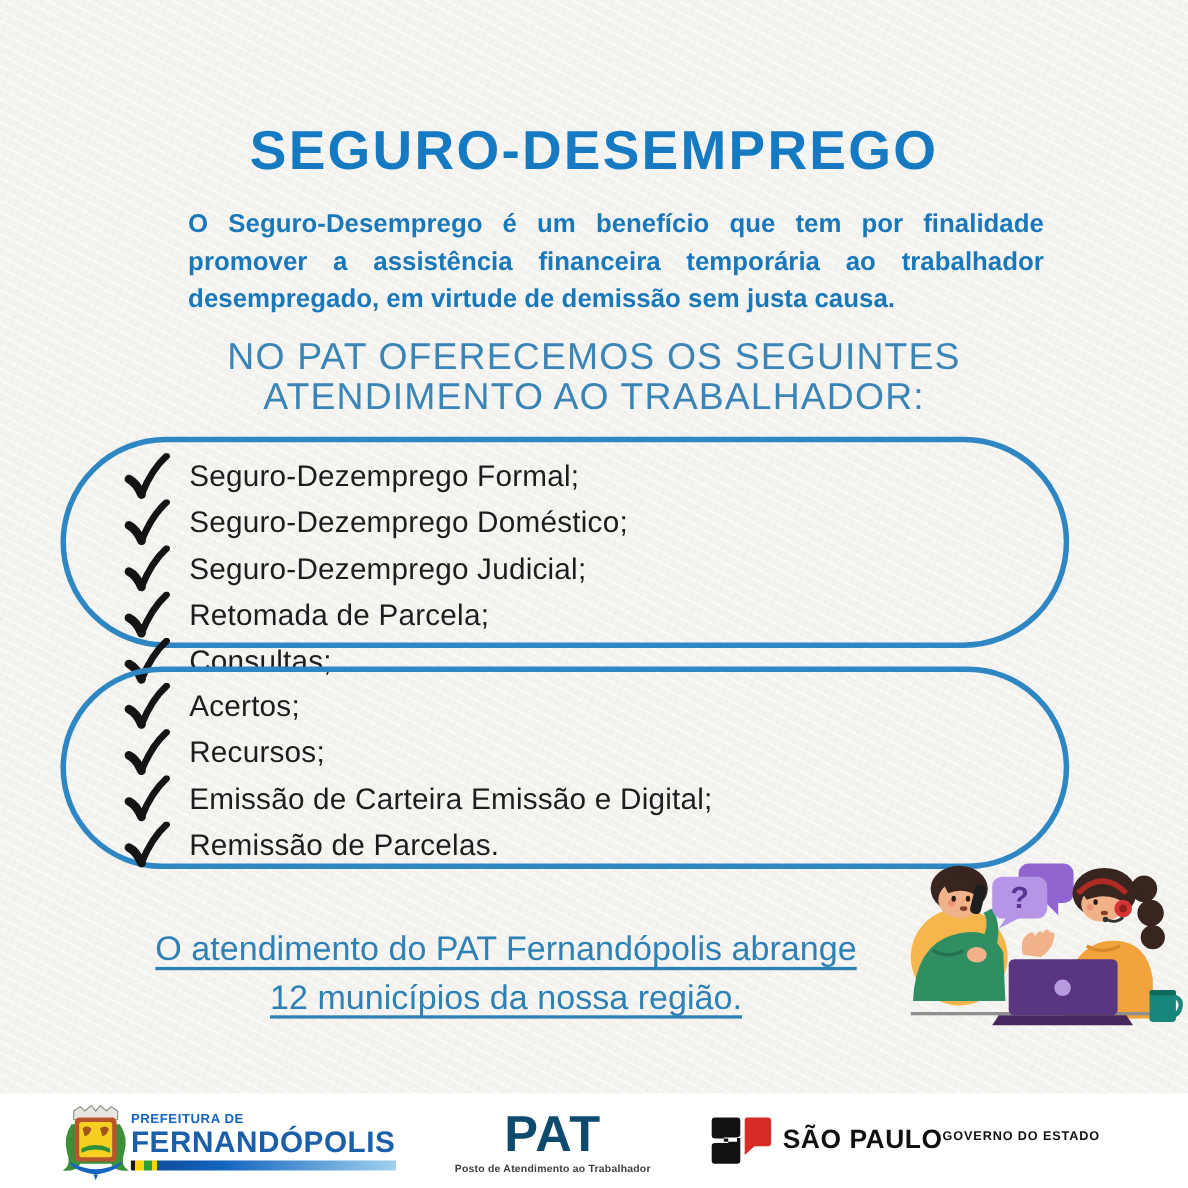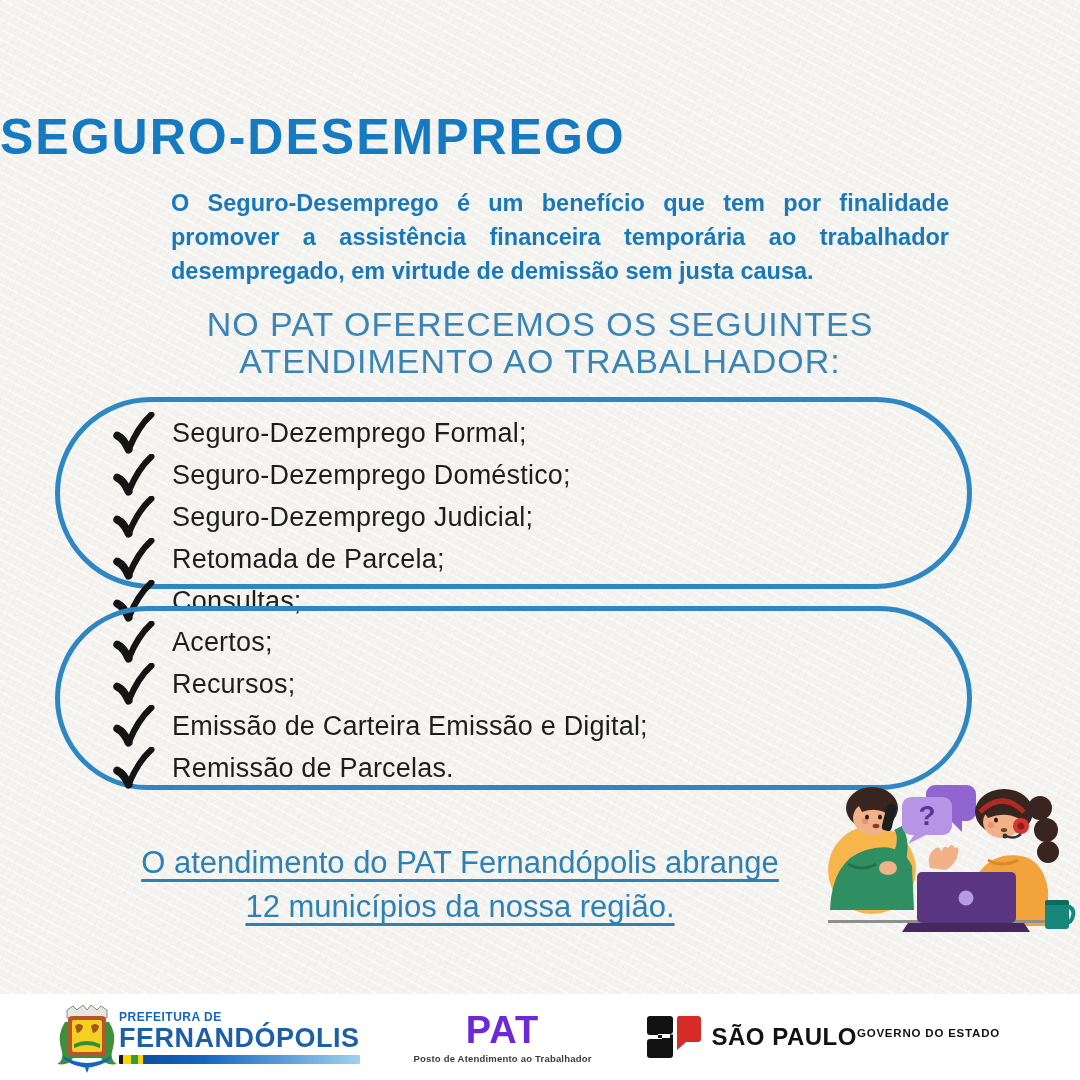--- a/index.html
+++ b/index.html
@@ -7,21 +7,21 @@
   .stage{
     position:relative;width:1080px;height:1080px;overflow:hidden;
     background-color:#f4f3f0;
     background-image:
       repeating-linear-gradient(115deg, rgba(120,120,115,0.035) 0 1px, transparent 1px 7px),
       repeating-linear-gradient(28deg, rgba(255,255,255,0.5) 0 2px, transparent 2px 9px),
       repeating-linear-gradient(160deg, rgba(160,158,150,0.03) 0 1px, transparent 1px 11px);
   }
   .title{
     position:absolute;top:108px;left:0;width:100%;
-    text-align:left;font-size:50px;font-weight:800;letter-spacing:2px;
+    text-align:center;font-size:50px;font-weight:800;letter-spacing:2px;
     color:#157ac2;margin:0;
   }
   .intro{
     position:absolute;top:186px;left:171px;width:778px;
     font-size:23.5px;font-weight:700;line-height:34px;
     color:#1878ba;text-align:justify;margin:0;
   }
   .subheading{
     position:absolute;top:306px;left:0;width:100%;
     text-align:center;color:#3a85b5;font-size:34px;font-weight:400;
@@ -56,21 +56,21 @@
   }
   .logo-pref{display:flex;align-items:center;gap:0;}
   .pref-text{display:flex;flex-direction:column;line-height:1;}
   .pref-small{font-size:12px;font-weight:700;color:#1565c0;letter-spacing:0.5px;}
   .pref-big{font-size:27px;font-weight:800;color:#1c5fa9;letter-spacing:0.5px;margin-top:2px;}
   .pref-bar{
     height:9px;width:100%;margin-top:3px;border-radius:1px;
     background:linear-gradient(90deg,#1a1a1a 0 4px,#ffd400 4px 12px,#2e9e3a 12px 19px,#ffd400 19px 24px,#0f4f9e 24px,#1565c0 35%,#9fd2ee 100%);
   }
   .logo-pat{display:flex;flex-direction:column;align-items:center;line-height:1;}
-  .pat-big{font-size:38px;font-weight:800;color:#6d28d9;letter-spacing:1px;}
+  .pat-big{font-size:46px;font-weight:800;color:#0c4a6e;letter-spacing:1px;}
   .pat-sub{font-size:9.5px;font-weight:700;color:#3c3c3c;margin-top:5px;letter-spacing:0.2px;}
   .logo-sp{display:flex;align-items:center;gap:10px;}
   .sp-text{display:flex;flex-direction:row;line-height:1;}
   .sp-big{font-size:24px;font-weight:800;color:#111111;letter-spacing:0.5px;}
   .sp-sub{font-size:11.5px;font-weight:700;color:#111111;margin-top:3px;letter-spacing:0.8px;}
 </style>
 </head>
 <body>
 
 <div class="stage">

